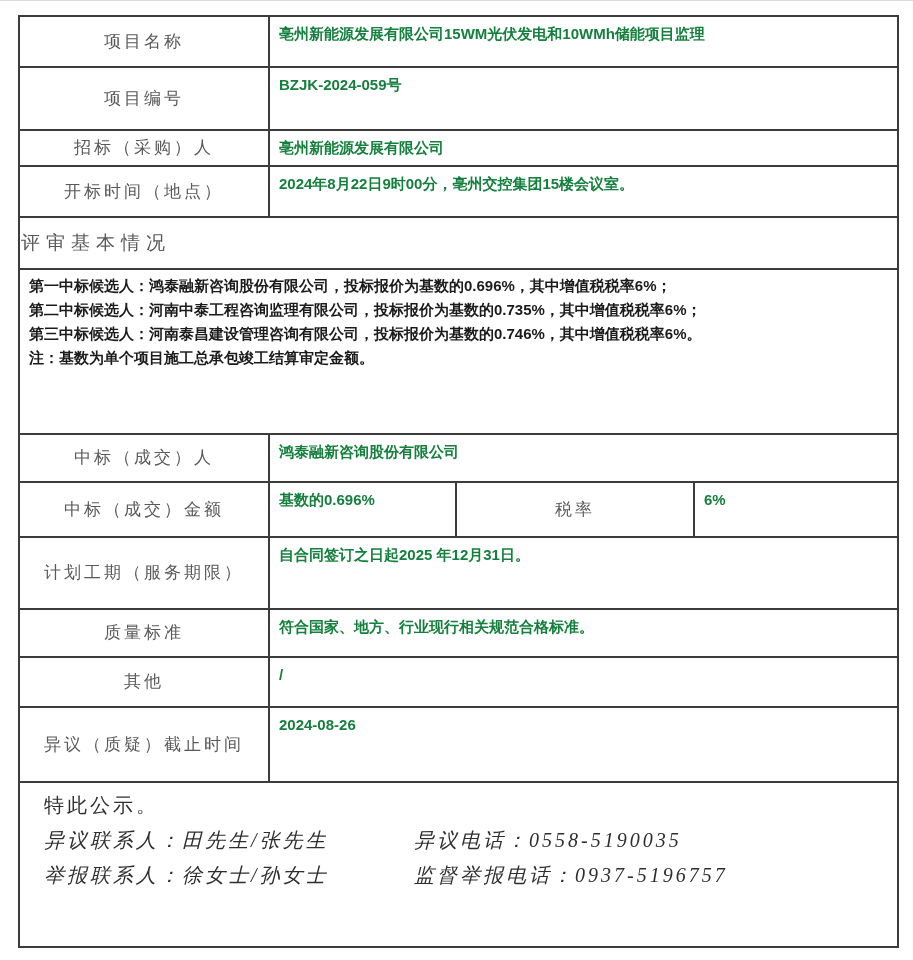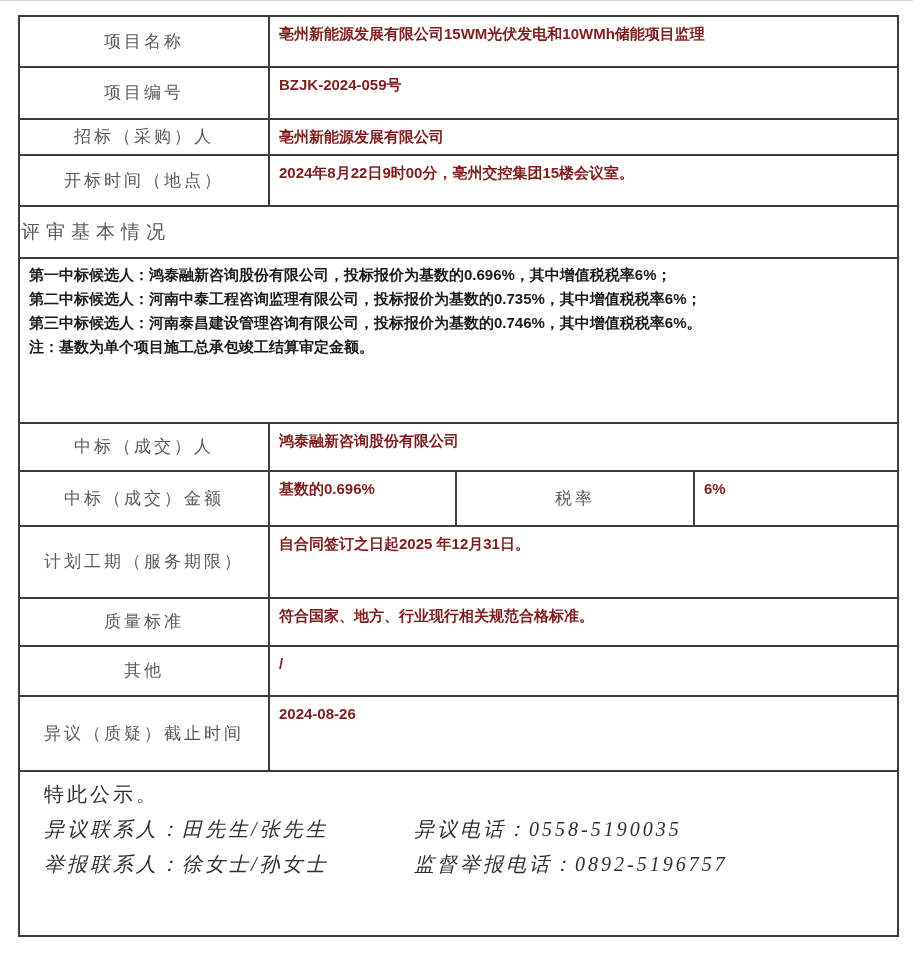--- a/index.html
+++ b/index.html
@@ -35,21 +35,21 @@
     color: #595959;
     font-size: 17px;
     letter-spacing: 3px;
     text-align: center;
     vertical-align: middle;
     line-height: 34px;
     padding: 0 24px;
   }
   td.val {
     font-family: "Liberation Sans", sans-serif;
-    color: #7f1d1d;
+    color: #15803d;
     font-weight: 600;
     font-size: 15px;
     text-align: left;
     vertical-align: top;
     padding: 7px 9px 0 9px;
     line-height: 20px;
   }
   td.review-hdr {
     font-family: "Liberation Serif", serif;
     color: #595959;
@@ -88,21 +88,21 @@
       <col style="width:250px">
       <col style="width:187px">
       <col style="width:238px">
       <col style="width:204px">
     </colgroup>
     <tbody>
       <tr style="height:51px">
         <td class="lbl">项目名称</td>
         <td class="val" colspan="3">亳州新能源发展有限公司15WM光伏发电和10WMh储能项目监理</td>
       </tr>
-      <tr style="height:52px">
+      <tr style="height:63px">
         <td class="lbl">项目编号</td>
         <td class="val" colspan="3">BZJK-2024-059号</td>
       </tr>
       <tr style="height:32px">
         <td class="lbl">招标（采购）人</td>
         <td class="val" colspan="3">亳州新能源发展有限公司</td>
       </tr>
       <tr style="height:51px">
         <td class="lbl">开标时间（地点）</td>
         <td class="val" colspan="3">2024年8月22日9时00分，亳州交控集团15楼会议室。</td>
@@ -146,19 +146,19 @@
       </tr>
       <tr style="height:165px">
         <td class="footer-cell" colspan="4">
           <div>特此公示。</div>
           <div class="f-flex">
             <span class="f-left">异议联系人：田先生/张先生</span>
             <span>异议电话：0558-5190035</span>
           </div>
           <div class="f-flex">
             <span class="f-left">举报联系人：徐女士/孙女士</span>
-            <span>监督举报电话：0892-5196757</span>
+            <span>监督举报电话：0937-5196757</span>
           </div>
         </td>
       </tr>
     </tbody>
   </table>
 </div>
 
 </body></html>

